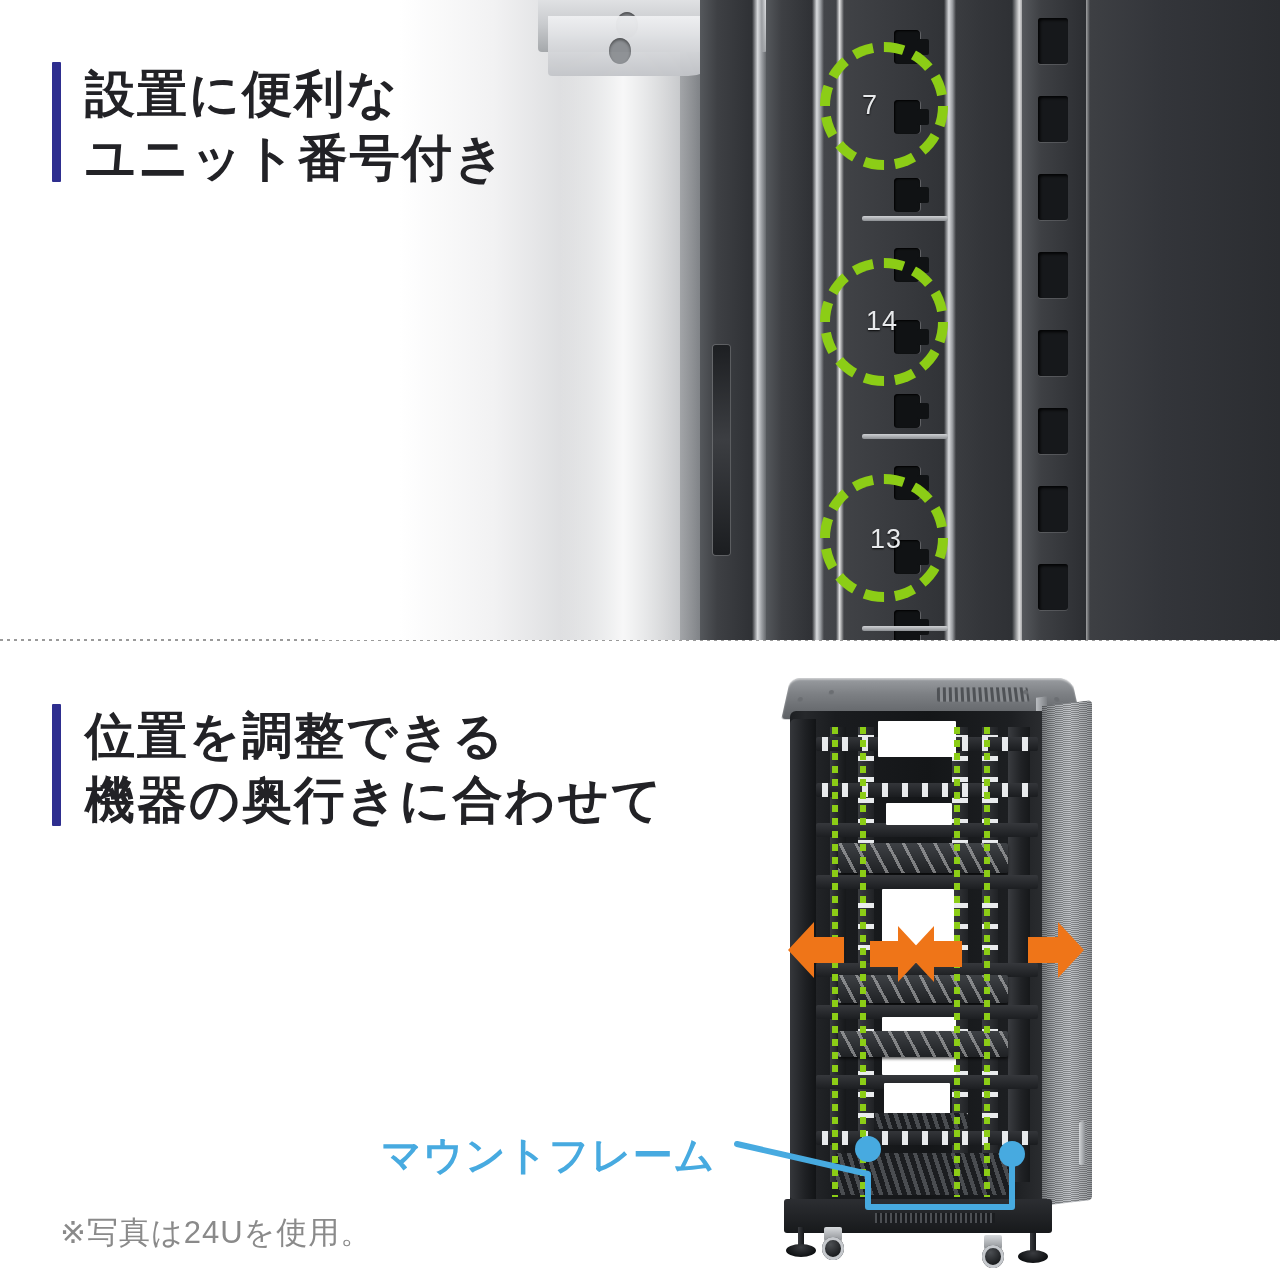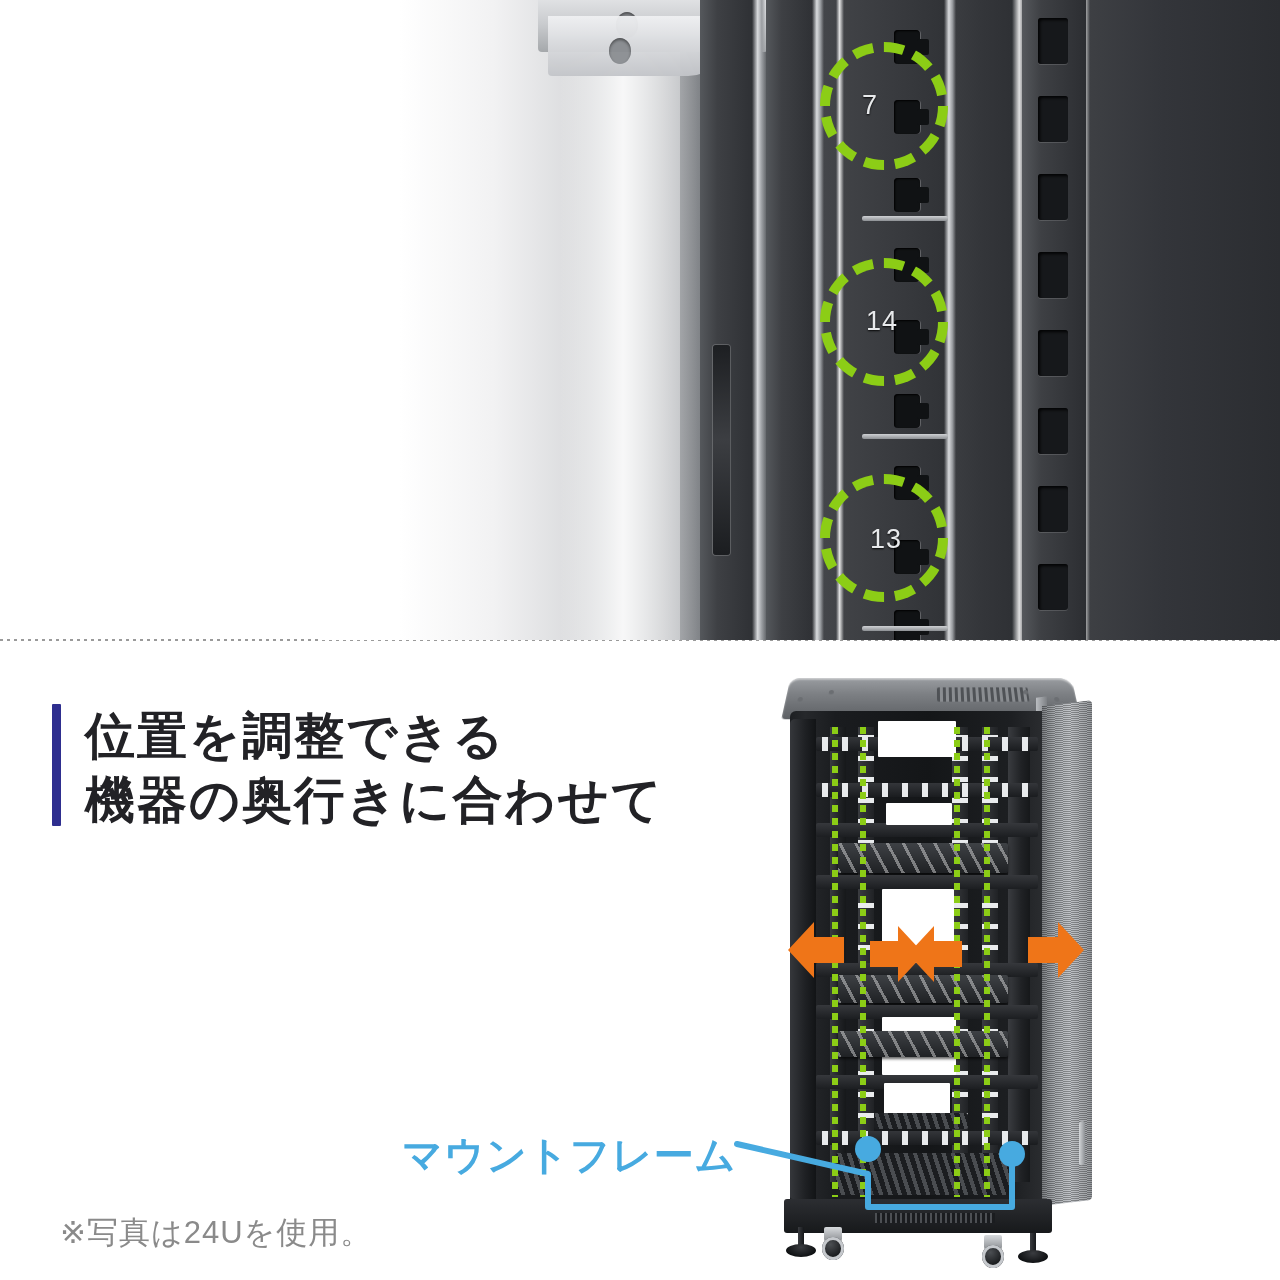--- a/index.html
+++ b/index.html
@@ -334,20 +334,27 @@
 
     <div class="dash-circle" style="left:820px; top:42px;  width:128px; height:128px;"></div>
     <div class="dash-circle" style="left:820px; top:258px; width:128px; height:128px;"></div>
     <div class="dash-circle" style="left:820px; top:474px; width:128px; height:128px;"></div>
 
     <span class="unit-num" style="left:862px; top:90px;">7</span>
     <span class="unit-num" style="left:866px; top:306px;">14</span>
     <span class="unit-num" style="left:870px; top:524px;">13</span>
   </div>
 
+  <div class="headblock" id="head-1">
+    <div class="accent-bar" style="background:#2e2e8f;"></div>
+    <div class="headtext">
+      <div class="headline">設置に便利な</div>
+      <div class="headline">ユニット番号付き</div>
+    </div>
+  </div>
 </div>
 
 <div id="divider"></div>
 
 <div class="panel" id="panel-bottom">
 
   <div class="headblock" style="left:52px; top:63px;">
     <div class="accent-bar" style="height:122px; background:#2e2e8f;"></div>
     <div class="headtext">
       <div class="headline">位置を調整できる</div>
@@ -449,16 +456,16 @@
         </svg>
     </div>
   </div>
 
   <svg id="callout" viewBox="0 0 1280 639">
     <path d="M737 503 L868 533 L868 566 L1012 566 L1012 513" fill="none" stroke="#47aae0" stroke-width="6" stroke-linecap="round" stroke-linejoin="round"></path>
     <circle cx="868" cy="508" r="13" fill="#47aae0"></circle>
     <circle cx="1012" cy="513" r="13" fill="#47aae0"></circle>
   </svg>
 
-  <div id="mount-label" style="position:absolute; left:402px; top:487px;">マウントフレーム</div>
+  <div id="mount-label" style="position:absolute; left:381px; top:487px;">マウントフレーム</div>
 
   <div id="footnote" style="position:absolute; left:60px; top:571px;">※写真は24Uを使用。</div>
 </div>
 
 </body></html>

